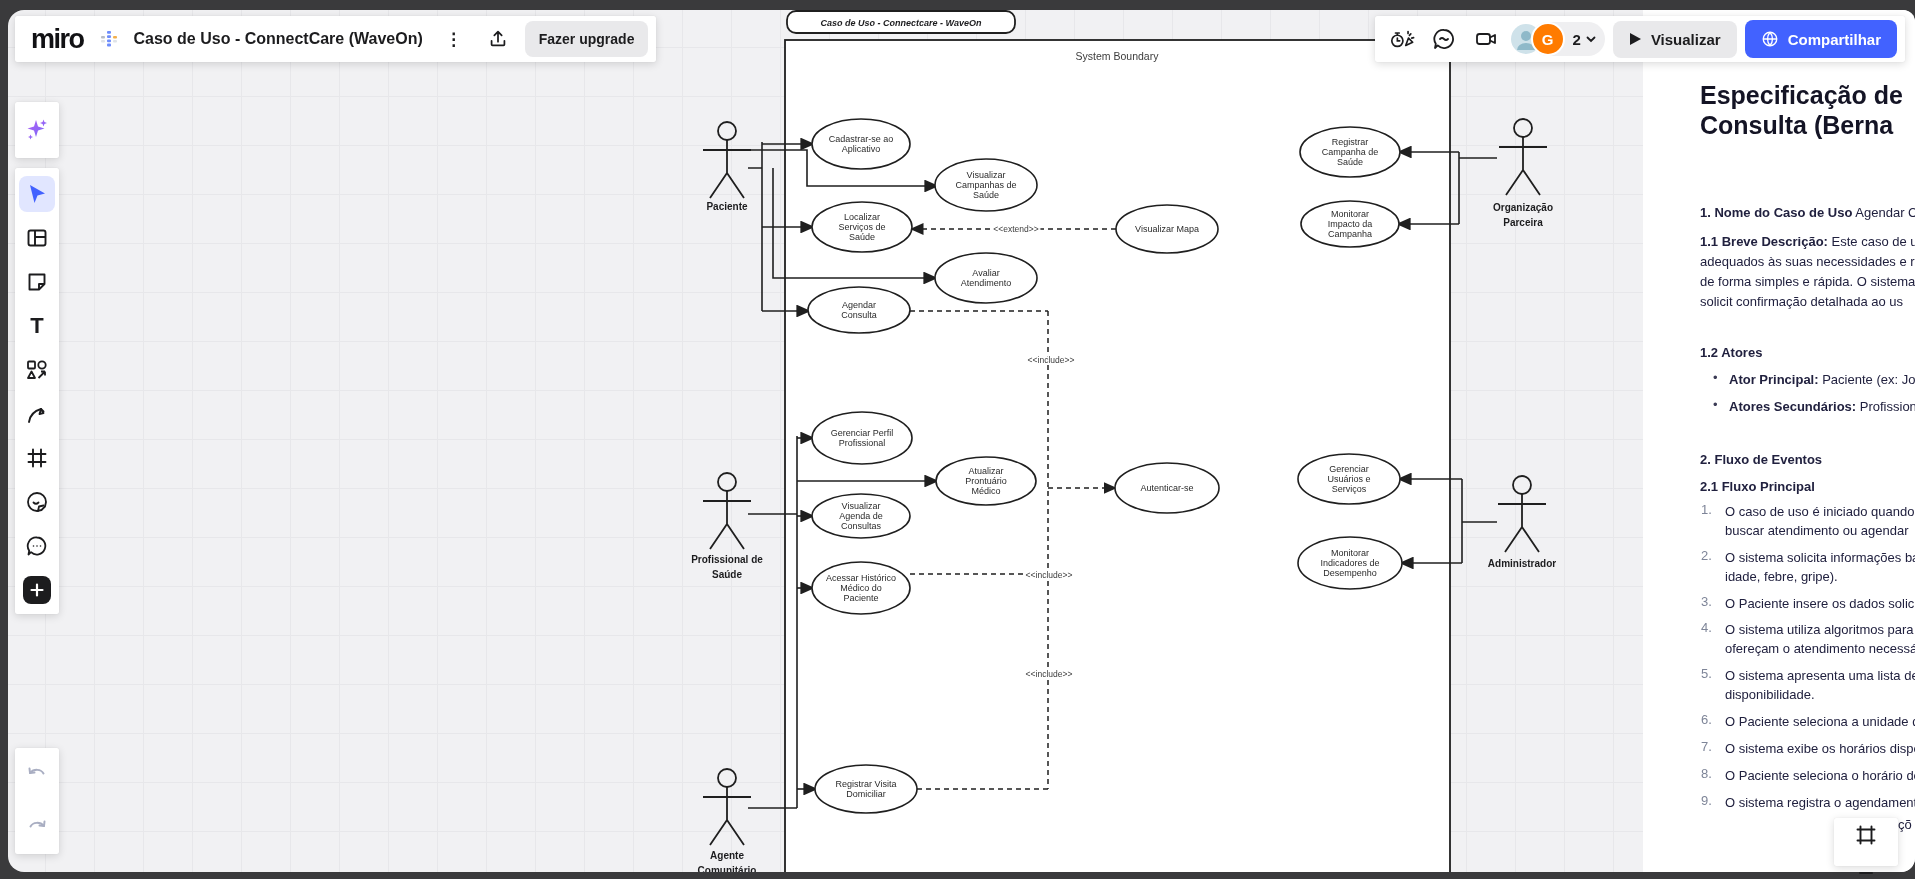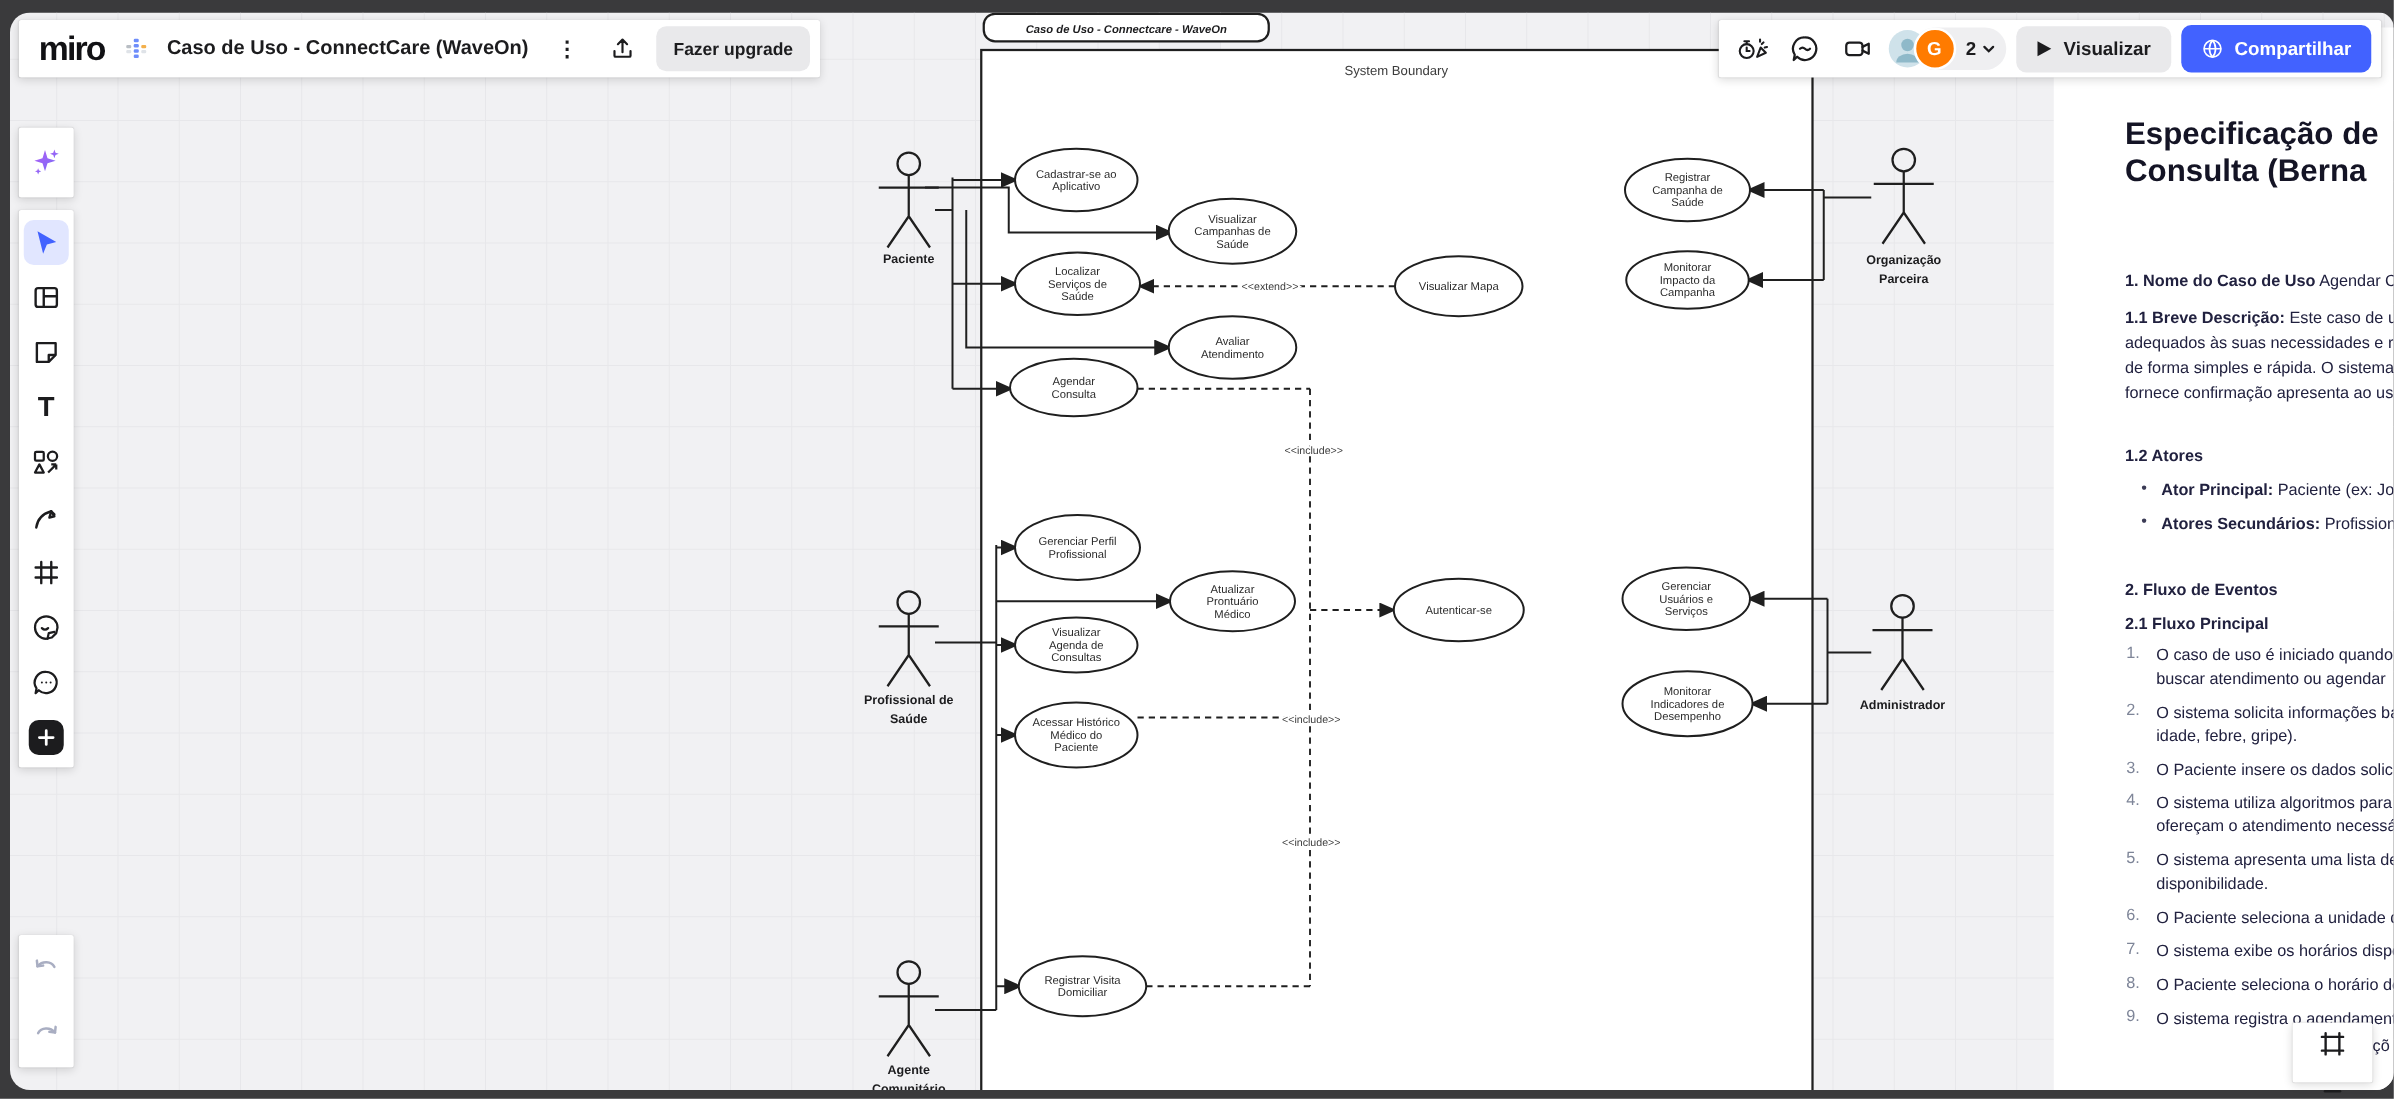--- a/index.html
+++ b/index.html
@@ -60,21 +60,21 @@
   .tool .t-glyph{font-size:22px;font-weight:600;color:#1c1c1e;line-height:1;}
   .plus-btn{width:28px;height:28px;border-radius:8px;background:#1c1c1e;display:flex;align-items:center;justify-content:center;margin-top:4px;cursor:pointer;}
   .sb-history{left:15px;top:748px;width:44px;height:106px;flex-direction:column;justify-content:space-around;z-index:20;}
 
   
   .zoom-bar{right:17px;bottom:13px;height:48px;padding:0 10px;gap:4px;z-index:20;flex-direction:column;}
   .zoom-level{font-size:14px;font-weight:700;min-width:44px;text-align:center;}
 
   
   .doc-panel{
-    position:absolute;left:1635px;top:12px;bottom:0;width:272px;background:#ffffff;overflow:hidden;z-index:5;
+    position:absolute;left:1635px;top:0;bottom:0;width:272px;background:#ffffff;overflow:hidden;z-index:5;
   }
   .doc-panel .line{position:absolute;white-space:nowrap;font-size:13px;color:#21213f;line-height:19px;}
   .doc-panel .b{font-weight:700;}
   .doc-title{position:absolute;left:57px;white-space:nowrap;font-size:25px;line-height:30px;font-weight:700;color:#141425;}
   .step-n{position:absolute;font-size:13px;color:#7e8598;white-space:nowrap;}
   .bullet-dot{position:absolute;font-size:13px;color:#3b3b55;}
 </style>
 </head>
 <body>
 
@@ -207,21 +207,21 @@
 
   <div class="doc-panel">
     <div class="doc-title" style="top:70px">Especificação de</div>
     <div class="doc-title" style="top:100px">Consulta (Berna</div>
 
     <div class="line" style="top:193px;left:57px"><span class="b">1. Nome do Caso de Uso</span><span> Agendar Co</span></div>
 
     <div class="line" style="top:222px;left:57px"><span class="b">1.1 Breve Descrição:</span><span> Este caso de uso</span></div>
     <div class="line" style="top:242px;left:57px">adequados às suas necessidades e re</div>
     <div class="line" style="top:262px;left:57px">de forma simples e rápida. O sistema</div>
-    <div class="line" style="top:282px;left:57px">fornece confirmação apresenta ao us</div>
+    <div class="line" style="top:282px;left:57px">solicit confirmação detalhada ao us</div>
 
     <div class="line b" style="top:333px;left:57px">1.2 Atores</div>
 
     <span class="bullet-dot" style="top:360px;left:70px">•</span>
     <div class="line" style="top:360px;left:86px"><span class="b">Ator Principal:</span><span> Paciente (ex: Joan</span></div>
     <span class="bullet-dot" style="top:387px;left:70px">•</span>
     <div class="line" style="top:387px;left:86px"><span class="b">Atores Secundários:</span><span> Profissional</span></div>
 
     <div class="line b" style="top:440px;left:57px">2. Fluxo de Eventos</div>
     <div class="line b" style="top:467px;left:57px">2.1 Fluxo Principal</div>

